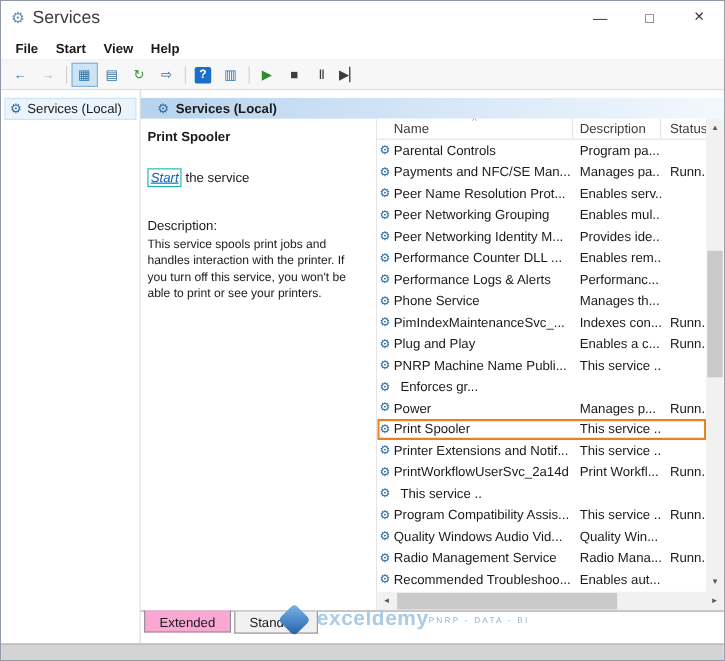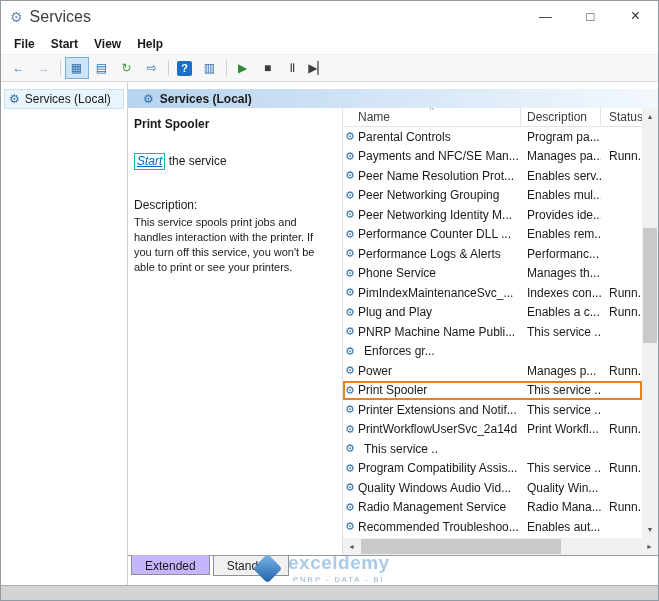--- a/index.html
+++ b/index.html
@@ -79,26 +79,26 @@
   .hscroll { position:absolute; left:0; right:0; bottom:0; height:17px; background:#f1f1f1; }
   .hscroll .arr { position:absolute; top:0; width:17px; height:17px; display:flex; align-items:center; justify-content:center; font-size:7px; color:#555; }
   .hscroll .arr.left { left:0; }
   .hscroll .arr.right { right:0; }
   .hscroll .thumb { position:absolute; top:1px; height:15px; left:18px; width:200px; background:#c9c9c9; }
 
   
   .tabsbar { position:absolute; left:0; right:0; top:473px; height:25px; background:#fff; border-top:1px solid #9a9a9a; display:flex; }
   .tabs { display:flex; margin-left:3px; }
   .tab { font-size:12px; color:#1a1a1a; padding:3px 13px 0; height:20px; background:#f1f1f1; border:1px solid #8f8f8f; border-top:none; margin-right:3px; }
-  .tab.active { background:#c4b5fd; margin-top:-1px; padding-top:4px; }
+  .tab.active { background:#f9a8d4; margin-top:-1px; padding-top:4px; }
 
   
   .watermark { position:absolute; left:252px; top:551px; display:flex; align-items:center; gap:10px; z-index:10; }
   .wm-logo { width:21px; height:21px; margin-left:4px; background:linear-gradient(135deg,#7db7e8,#1f5fa8); transform:rotate(45deg); border-radius:4px; }
-  .wm-textcol { display:flex; flex-direction:column; align-items:center; }
+  .wm-textcol { display:flex; flex-direction:row; align-items:center; }
   .wm-brand { font-size:19px; font-weight:bold; color:#a9cbe8; letter-spacing:.5px; }
   .wm-tagline { font-size:7.5px; color:#95b4d2; letter-spacing:2px; margin-top:1px; }
 
   
   .bottom-strip { position:absolute; left:0; right:0; bottom:0; height:15px; background:#d4d4d4; border-top:1px solid #adadad; }
 </style>
 </head>
 <body>
 
 <div class="window">

